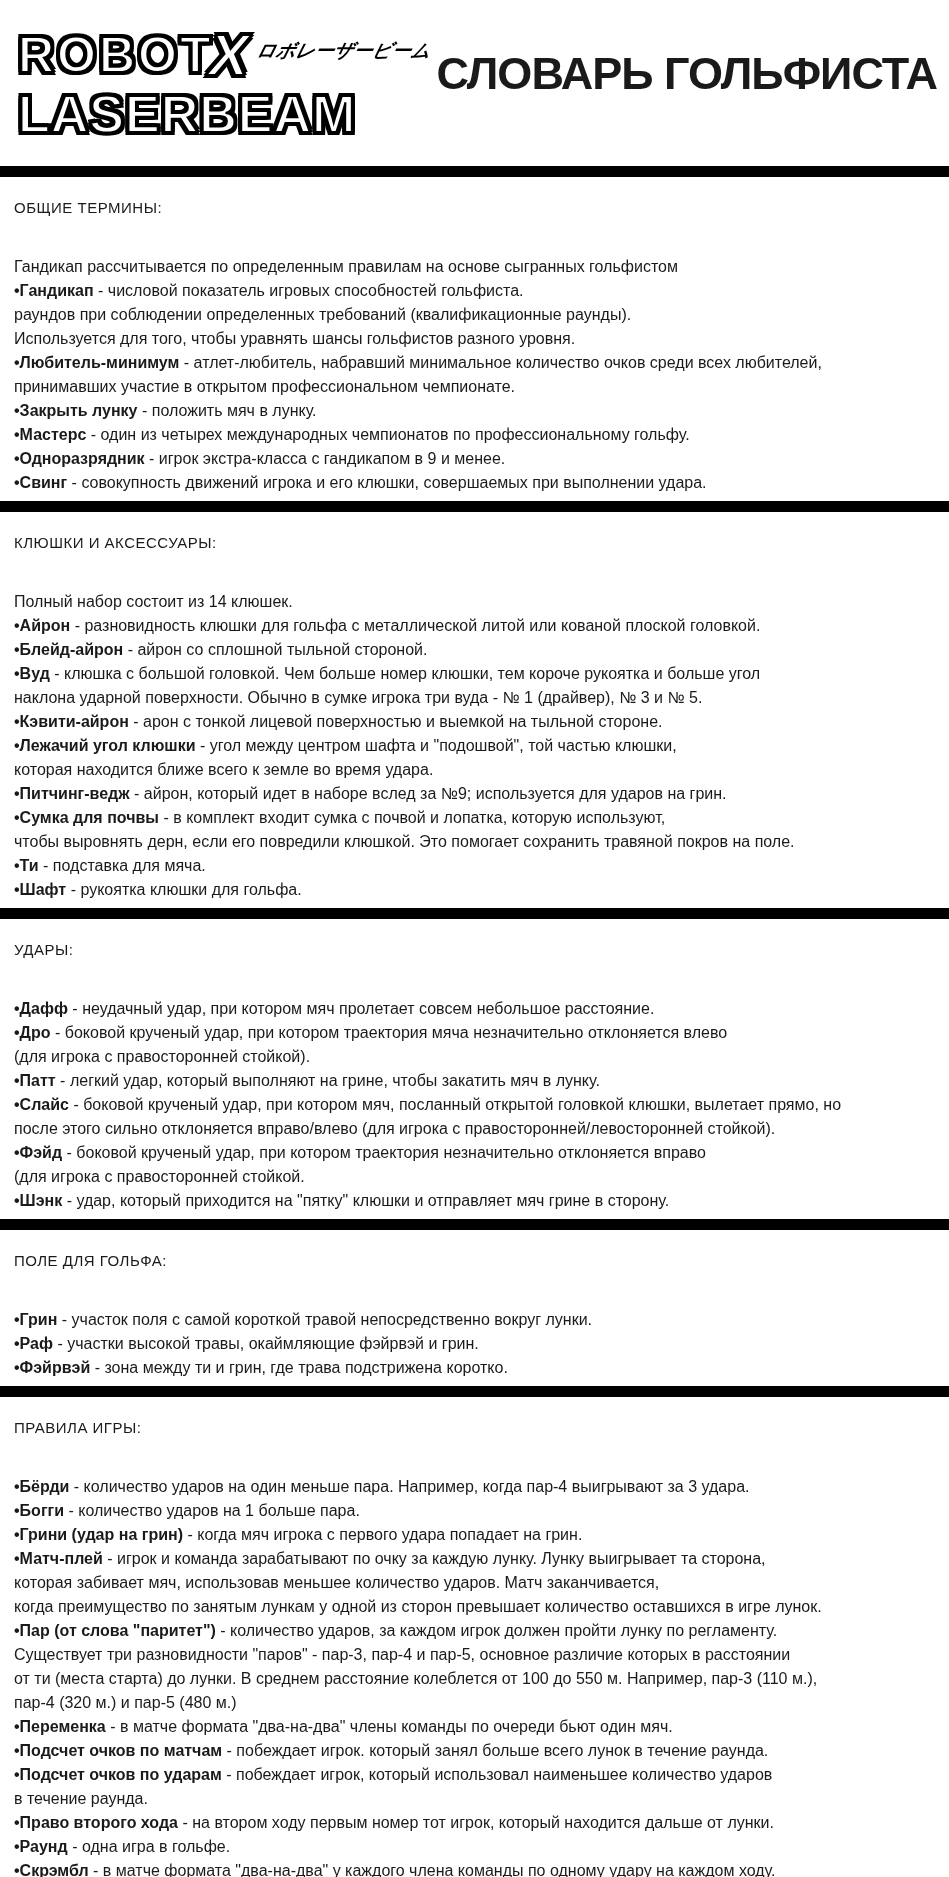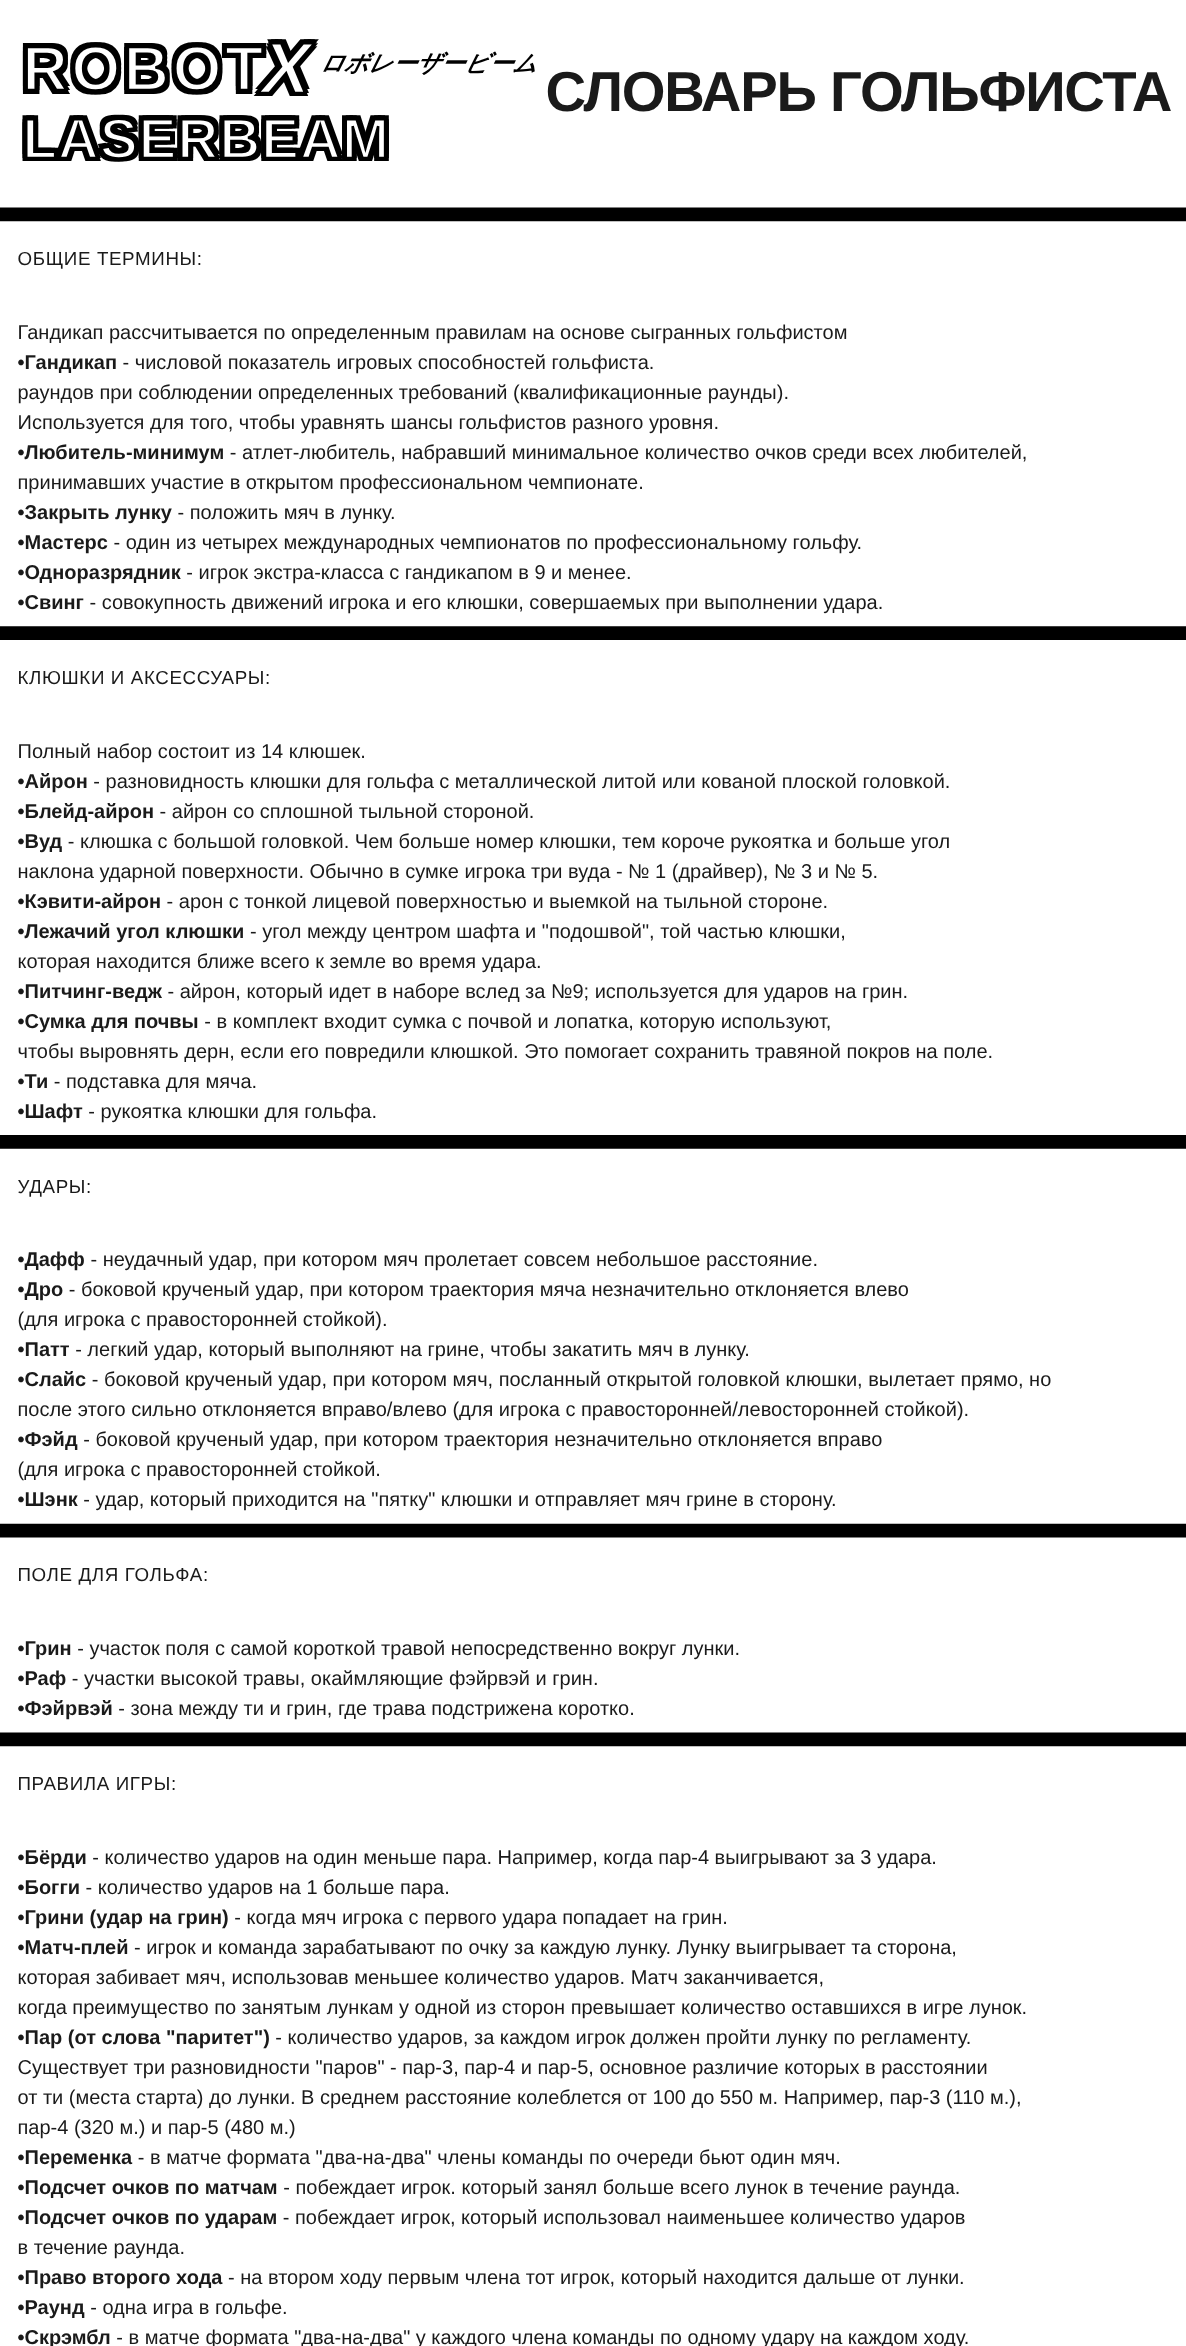--- a/index.html
+++ b/index.html
@@ -30,21 +30,21 @@
   .logo-jp {
     font-size: 19px;
     font-weight: 700;
     font-style: italic;
     color: #000;
     margin-left: 6px;
     margin-top: 8px;
     transform: skewX(-14deg);
     white-space: nowrap;
   }
-  .logo-laserbeam { font-size: 45px; margin-top: 2px; letter-spacing: 1px; }
+  .logo-laserbeam { font-size: 52px; margin-top: 2px; letter-spacing: 1px; }
   .page-title {
     position: absolute;
     right: 12px;
     top: 48px;
     font-size: 45px;
     font-weight: 700;
     letter-spacing: -1px;
     white-space: nowrap;
   }
 
@@ -230,21 +230,21 @@
         <p class="ln"><span class="term">•Переменка</span><span> - в матче формата "два-на-два" члены команды по очереди бьют один мяч.</span></p>
       </div>
       <div>
         <p class="ln"><span class="term">•Подсчет очков по матчам</span><span> - побеждает игрок. который занял больше всего лунок в течение раунда.</span></p>
       </div>
       <div>
         <p class="ln"><span class="term">•Подсчет очков по ударам</span><span> - побеждает игрок, который использовал наименьшее количество ударов</span></p>
         <p class="ln">в течение раунда.</p>
       </div>
       <div>
-        <p class="ln"><span class="term">•Право второго хода</span><span> - на втором ходу первым члена тот игрок, который находится дальше от лунки.</span></p>
+        <p class="ln"><span class="term">•Право второго хода</span><span> - на втором ходу первым номер тот игрок, который находится дальше от лунки.</span></p>
       </div>
       <div>
         <p class="ln"><span class="term">•Раунд</span><span> - одна игра в гольфе.</span></p>
       </div>
       <div>
         <p class="ln"><span class="term">•Скрэмбл</span><span> - в матче формата "два-на-два" у каждого члена команды по одному удару на каждом ходу.</span></p>
       </div>
     </div>
   </section>
 

